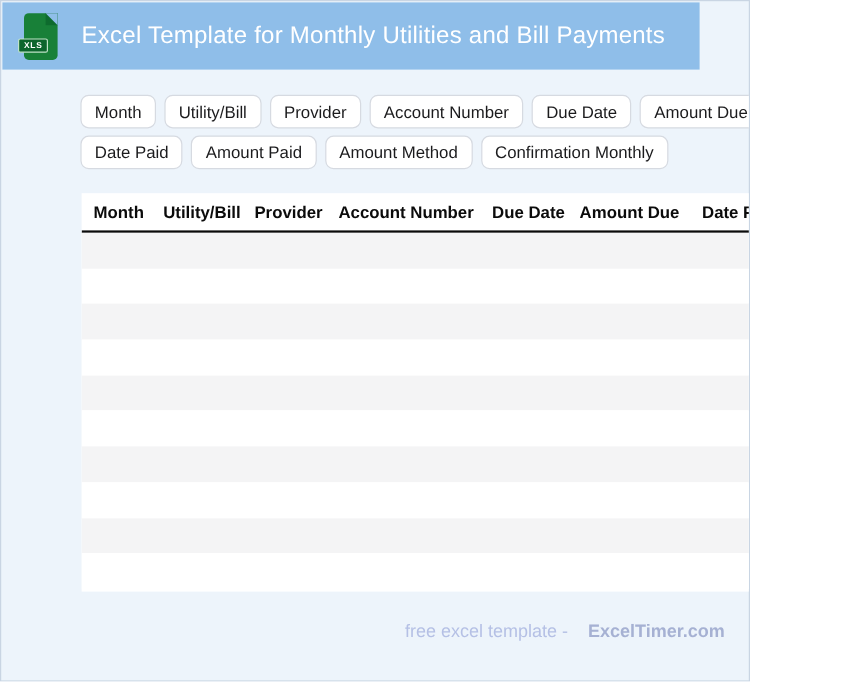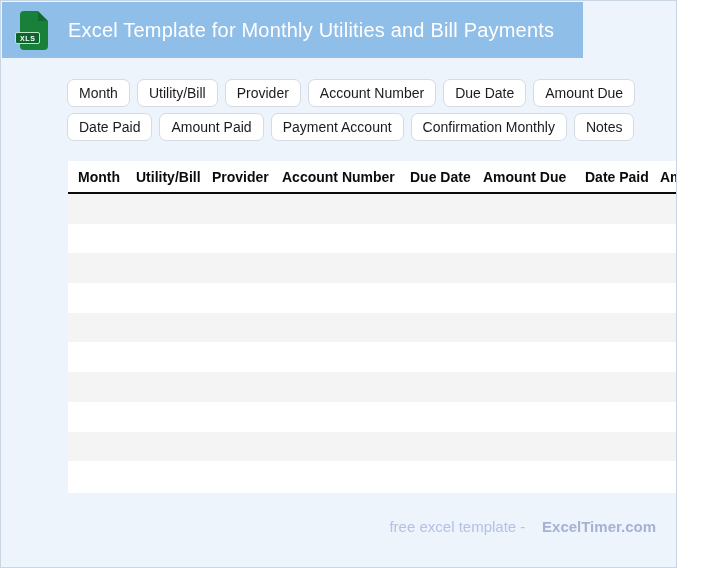--- a/index.html
+++ b/index.html
@@ -1,21 +1,21 @@
 <!DOCTYPE html>
 <html><head>
 <meta charset="utf-8">
 <style>
   * { margin:0; padding:0; box-sizing:border-box; }
   html,body { background:#fff; }
   body { font-family:"Liberation Sans", sans-serif; }
 
   .page {
     position:relative;
-    width:677px; height:568px;
+    width:625px; height:568px;
     background:#edf4fb;
     border:1px solid #c9d5e3;
     overflow:hidden;
   }
 
   
   .titlebar {
     position:absolute; left:1px; top:1px;
     width:581px; height:56px;
     background:#8fbee9;
@@ -120,23 +120,22 @@
 
   <div class="chips">
     <span class="chip">Month</span>
     <span class="chip">Utility/Bill</span>
     <span class="chip">Provider</span>
     <span class="chip">Account Number</span>
     <span class="chip">Due Date</span>
     <span class="chip">Amount Due</span>
     <span class="chip">Date Paid</span>
     <span class="chip">Amount Paid</span>
-    <span class="chip">Payment Account</span>
+    <span class="chip">Amount Method</span>
     <span class="chip">Confirmation Monthly</span>
-    <span class="chip">Notes</span>
   </div>
 
   <div class="table">
     <div class="thead">
       <span class="th">Month</span>
       <span class="th">Utility/Bill</span>
       <span class="th">Provider</span>
       <span class="th">Account Number</span>
       <span class="th">Due Date</span>
       <span class="th">Amount Due</span>

